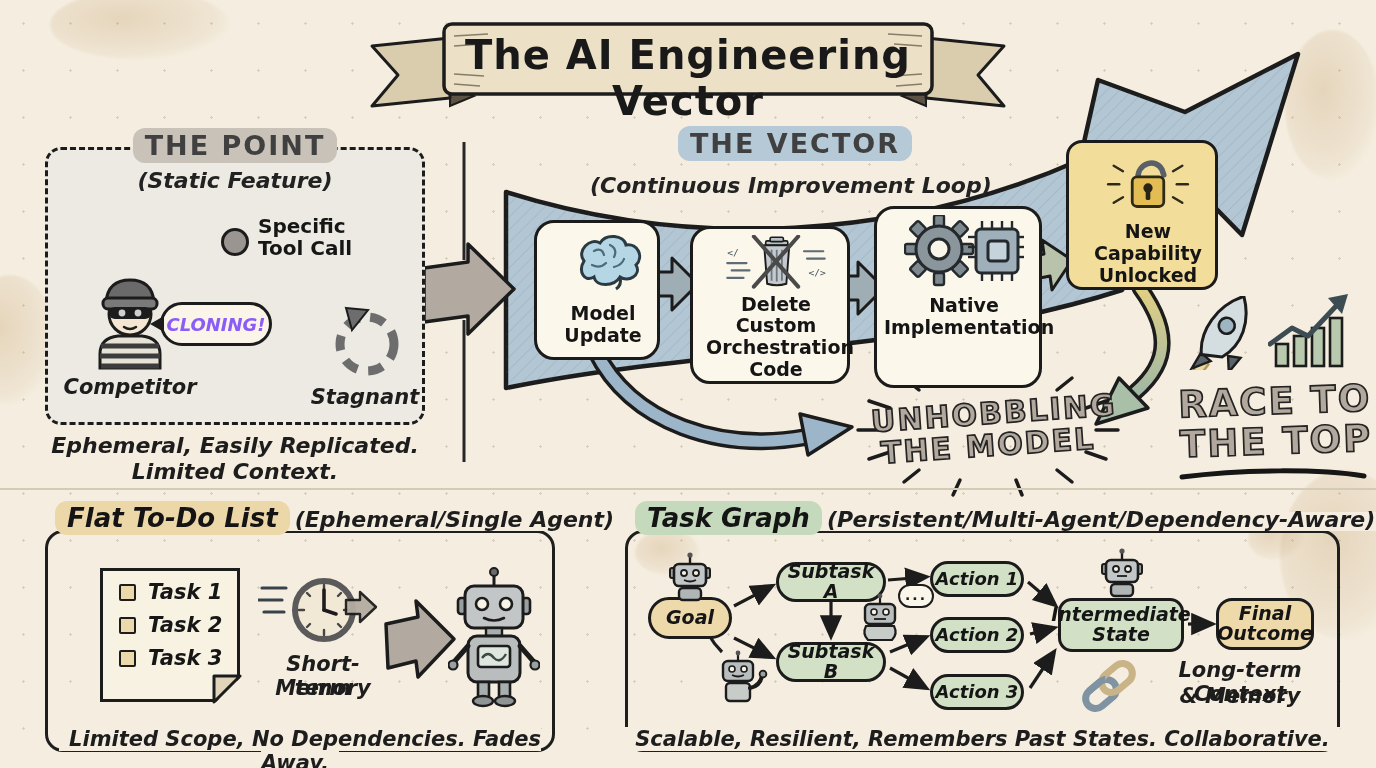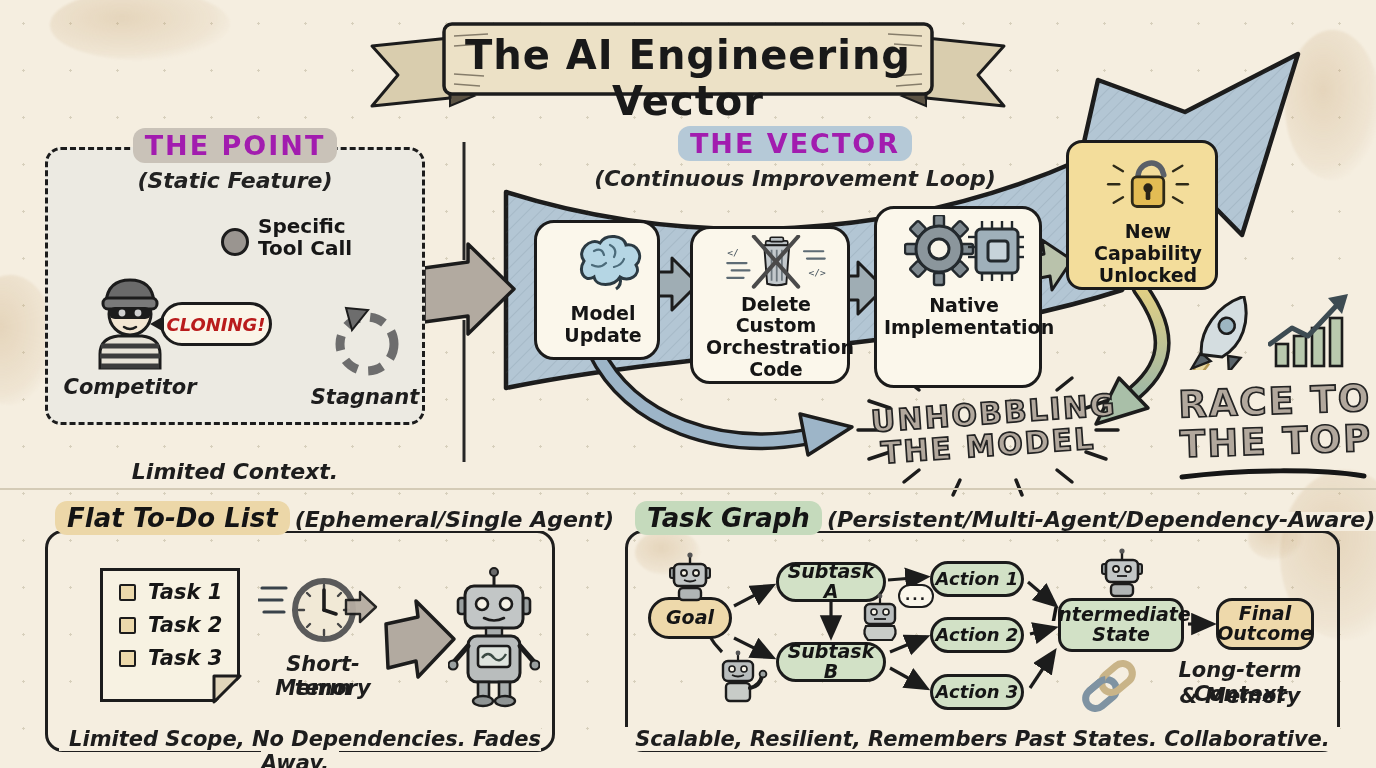--- a/index.html
+++ b/index.html
@@ -8,21 +8,21 @@
     position:relative; width:1376px; height:768px; overflow:hidden;
     background:#f5eee0;
     background-image: radial-gradient(circle, rgba(160,150,120,.35) 1px, transparent 1.4px);
     background-size:47px 47px;
   }
   .stain{ position:absolute; border-radius:50%; background:radial-gradient(ellipse at 40% 40%, rgba(190,150,95,.28), rgba(190,150,95,.10) 60%, transparent 75%); filter:blur(1px); z-index:1;}
   .abs{ position:absolute; }
   svg{ display:block; }
   .z10{z-index:10}.z15{z-index:15}.z20{z-index:20}.z25{z-index:25}.z30{z-index:30}
   .title-xl{ font-size:40px; font-weight:bold; color:#191919; letter-spacing:1px; }
-  .sec-title{ font-size:27px; font-weight:bold; letter-spacing:2px; color:#a21caf; }
+  .sec-title{ font-size:27px; font-weight:bold; letter-spacing:2px; color:#404040; }
   .sec-sub{ font-size:21px; font-style:italic; font-weight:600; color:#222; }
   .hl{ padding:2px 12px; border-radius:12px; }
   .hl-gray{ background:#c9c2b8; }
   .hl-blue{ background:#b5c9d7; }
   .hl-tan{ background:#ecd7a8; }
   .hl-green{ background:#c5dabc; }
   .caption{ font-size:21px; font-style:italic; font-weight:bold; color:#1d1d1d; }
   .bubble-text{
     font-weight:bold; color:#b2a89d; -webkit-text-stroke:1.7px #242424;
     letter-spacing:2px; text-align:center; line-height:1.08;
@@ -192,36 +192,37 @@
     <path d="M28,30 Q30,8 52,8 Q74,8 76,30 Z" fill="#6a6a6a" stroke="#1c1c1c" stroke-width="3"></path>
     <rect x="25" y="26" width="54" height="11" rx="5" fill="#7a7a7a" stroke="#1c1c1c" stroke-width="3"></rect>
     <rect x="31" y="35" width="42" height="12" rx="6" fill="#1c1c1c"></rect>
     <circle cx="44" cy="41" r="3.4" fill="#cfcfcf"></circle>
       <circle cx="60" cy="41" r="3.4" fill="#cfcfcf"></circle>
     <path d="M46,55 Q52,59 58,55" fill="none" stroke="#1c1c1c" stroke-width="2.5" stroke-linecap="round"></path>
   </svg>
   <div class="abs z25 caption" style="left:55px;top:375px;width:150px;text-align:center;">Competitor</div>
 
   <div class="abs z25" style="left:160px;top:302px;width:112px;height:44px;background:#faf5e8;border:3px solid #1c1c1c;border-radius:22px;display:flex;align-items:center;justify-content:center;">
-    <span style="font-size:18px;font-weight:bold;font-style:italic;color:#b91c1c;">CLONING!</span>
+    <span style="font-size:18px;font-weight:bold;font-style:italic;color:#8b5cf6;">CLONING!</span>
   </div>
   <div class="abs z25" style="left:150px;top:316px;width:0;height:0;border-top:8px solid transparent;border-bottom:8px solid transparent;border-right:14px solid #1c1c1c;"></div>
 
   <svg class="abs z25" style="left:328px;top:304px" width="76" height="78" viewBox="0 0 76 78">
     <circle cx="39" cy="40" r="27" fill="none" stroke="#6d6d6d" stroke-width="9" stroke-dasharray="15 11"></circle>
     <polygon points="18,4 40,6 24,26" fill="#6d6d6d" stroke="#1c1c1c" stroke-width="2"></polygon>
   </svg>
   <div class="abs z25 caption" style="left:300px;top:385px;width:130px;text-align:center;">Stagnant</div>
 
+  <div class="abs z25 caption" style="left:35px;top:433px;width:400px;text-align:center;font-size:22px;">Ephemeral, Easily Replicated.</div>
   <div class="abs z25" style="left:590px;top:128px;width:410px;text-align:center;">
     <span class="sec-title hl hl-blue">THE VECTOR</span>
   </div>
 
   <div class="abs z25 caption" style="left:35px;top:459px;width:400px;text-align:center;font-size:22px;">Limited Context.</div>
-  <div class="abs z25 sec-sub" style="left:590px;top:166px;width:410px;text-align:center;font-size:22px;">(Continuous Improvement Loop)</div>
+  <div class="abs z25 sec-sub" style="left:590px;top:173px;width:410px;font-size:22px;">(Continuous Improvement Loop)</div>
 
   <div class="abs z20 step-box" style="left:534px;top:220px;width:126px;height:140px;">
     <svg width="78" height="62" viewBox="0 0 78 62" style="margin-top:8px">
       <path d="M20,30 C12,20 26,6 36,12 C42,2 60,4 62,14 C74,12 80,26 72,34 C78,44 64,52 56,46 C50,56 32,56 30,46 C20,52 14,40 20,30 Z" fill="#b5d6e4" stroke="#2b3a42" stroke-width="3"></path>
       <path d="M30,20 Q38,16 40,24 M46,14 Q54,18 50,26 M28,34 Q36,38 42,32 M50,36 Q58,34 60,28" fill="none" stroke="#4b6b7a" stroke-width="2.2" stroke-linecap="round"></path>
       <path d="M56,46 Q58,54 52,58" fill="none" stroke="#2b3a42" stroke-width="3"></path>
     </svg>
     <div class="step-label" style="margin-top:10px;width:100px;">Model Update</div>
   </div>
 

